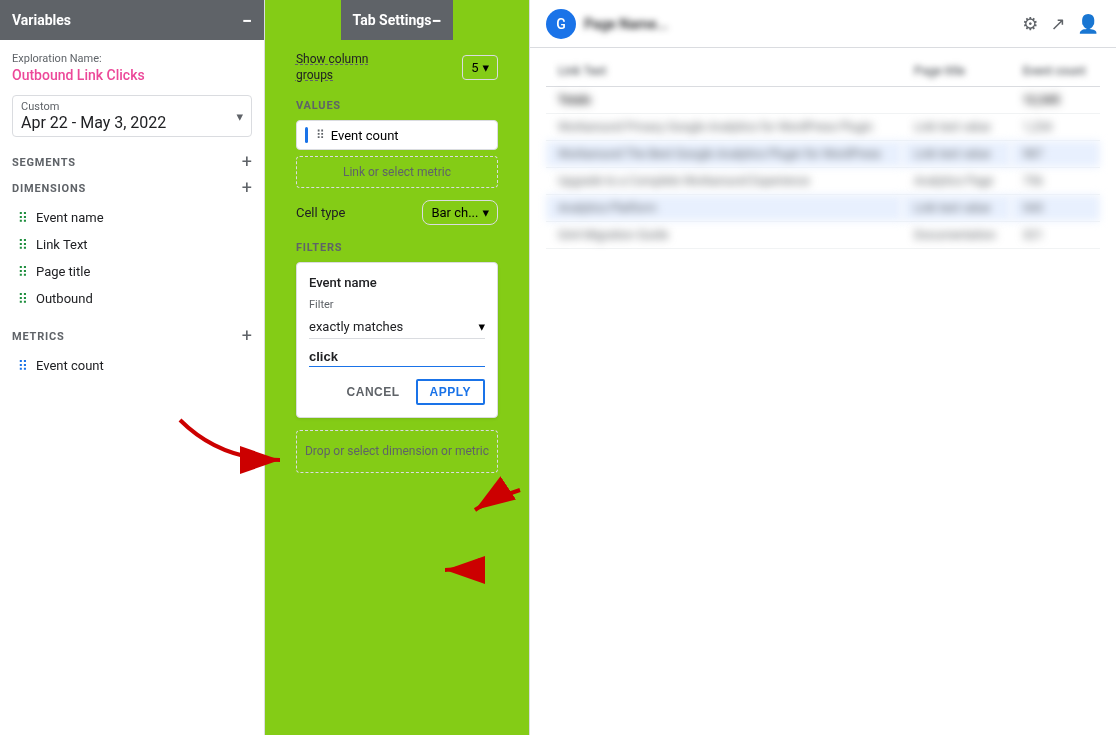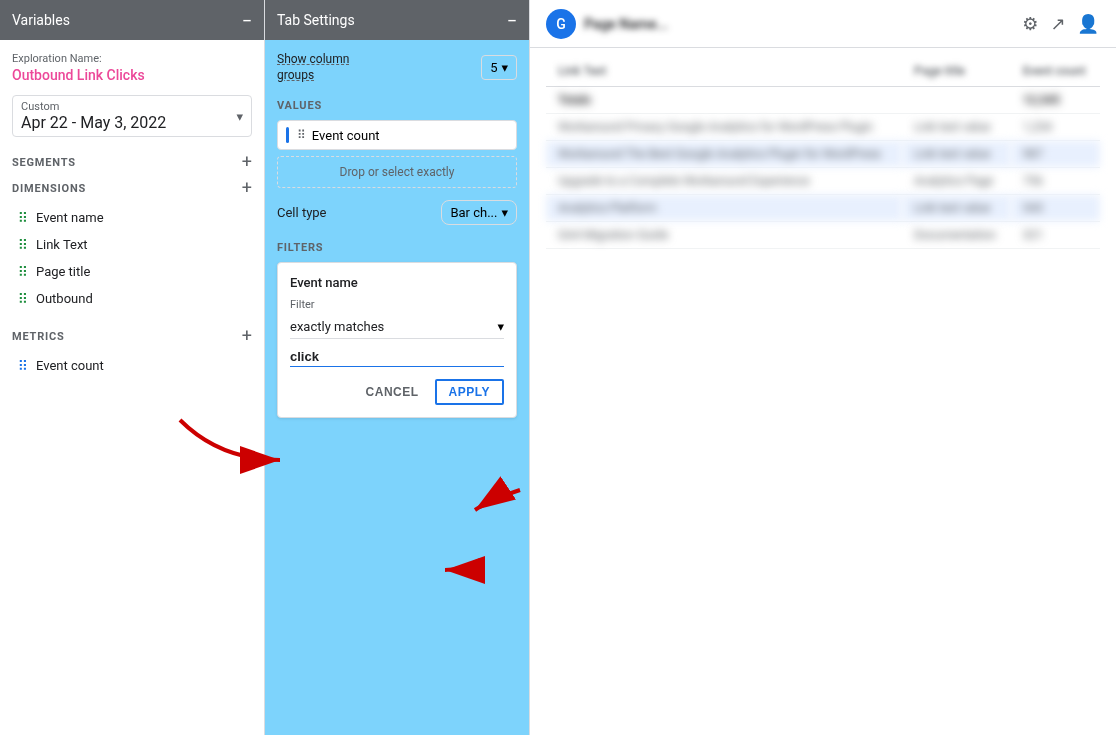--- a/index.html
+++ b/index.html
@@ -20,21 +20,21 @@
       border-right: 1px solid #dadce0;
       display: flex;
       flex-direction: column;
       flex-shrink: 0;
     }
     .panel-header {
       background: #5f6368;
       color: #fff;
       padding: 8px 12px;
       font-size: 14px;
-      font-weight: 400;
+      font-weight: 700;
       display: flex;
       align-items: center;
       justify-content: space-between;
       height: 40px;
     }
     .panel-header-minus {
       font-size: 18px;
       cursor: pointer;
       color: #fff;
     }
@@ -132,25 +132,26 @@
       font-size: 14px;
     }
     .dim-label {
       font-size: 13px;
       color: #202124;
     }
 
     
     .tab-settings-panel {
       width: 265px;
-      background: #7dd3fc;
+      background: #84cc16;
       border-right: 1px solid #dadce0;
       display: flex;
       flex-direction: column;
       flex-shrink: 0;
+      align-items: center;
     }
     .tab-settings-content {
       padding: 12px;
       overflow-y: auto;
       flex: 1;
     }
 
     .show-column-groups {
       display: flex;
       align-items: center;
@@ -509,21 +510,21 @@
 
       <div class="values-section-title">VALUES</div>
 
       <div class="value-chip">
         <div class="value-chip-blue-bar"></div>
         <span class="value-chip-dots">⠿</span>
         <span>Event count</span>
       </div>
 
       <div class="drop-metric-box">
-        <span>Drop or select exactly</span>
+        <span>Link or select metric</span>
       </div>
 
       <div class="cell-type-row">
         <span class="cell-type-label">Cell type</span>
         <div class="cell-type-select">
           <span>Bar ch...</span>
           <span style="margin-left:4px;">▾</span>
         </div>
       </div>
 
@@ -536,20 +537,23 @@
           <span class="filter-match-label">exactly matches</span>
           <span>▾</span>
         </div>
         <input class="filter-value-input" type="text" value="click" style="">
         <div class="filter-actions">
           <button class="cancel-btn">CANCEL</button>
           <button class="apply-btn">APPLY</button>
         </div>
       </div>
 
+      <div class="drop-dimension-box">
+        <span>Drop or select dimension or metric</span>
+      </div>
 
     </div>
   </div>
 
   <div class="main-content">
     <div class="main-header">
       <div class="avatar">G</div>
       <span class="header-title">Page Name...</span>
       <div class="header-icons">
         <span class="header-icon">⚙</span>

